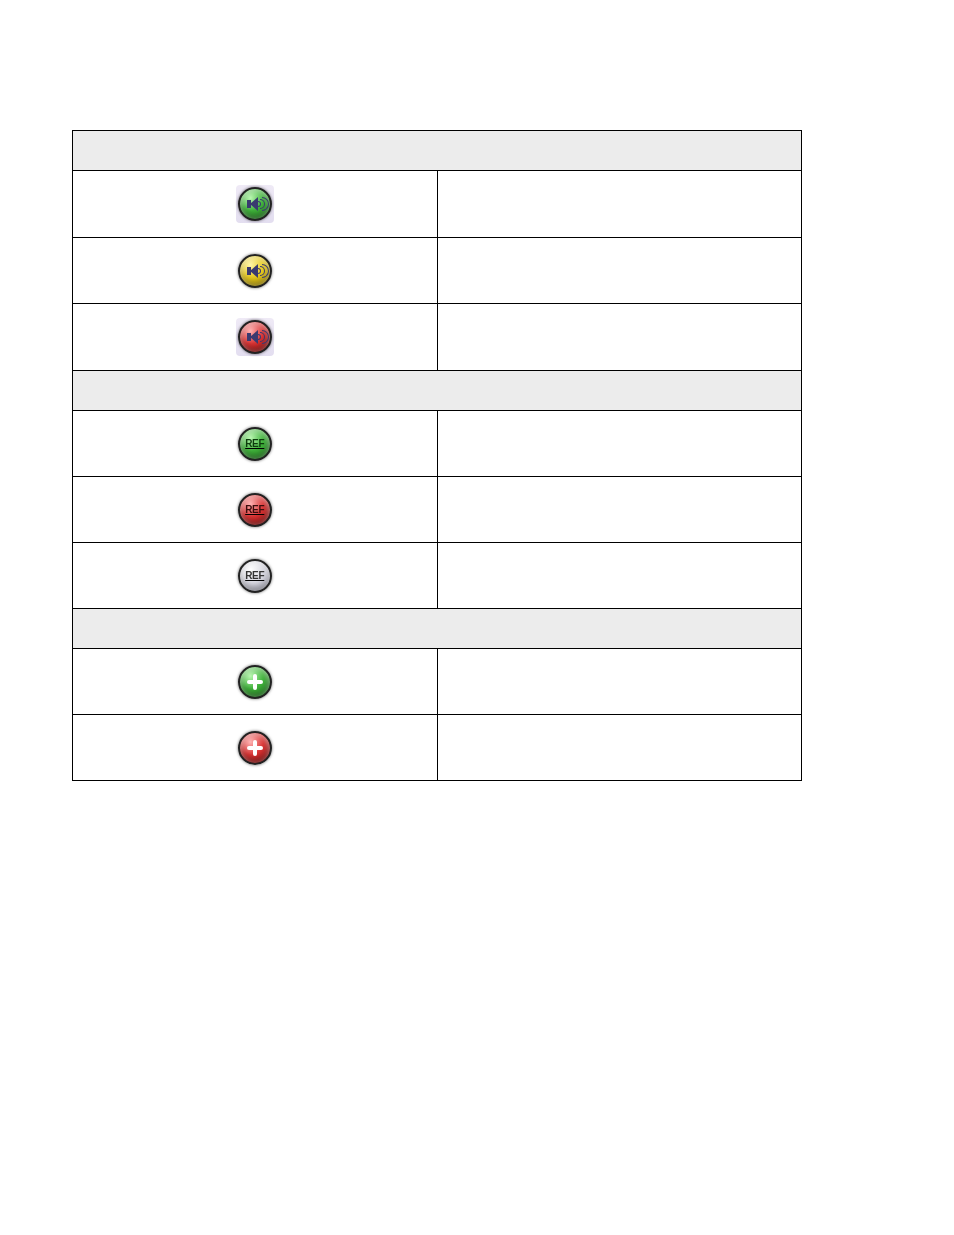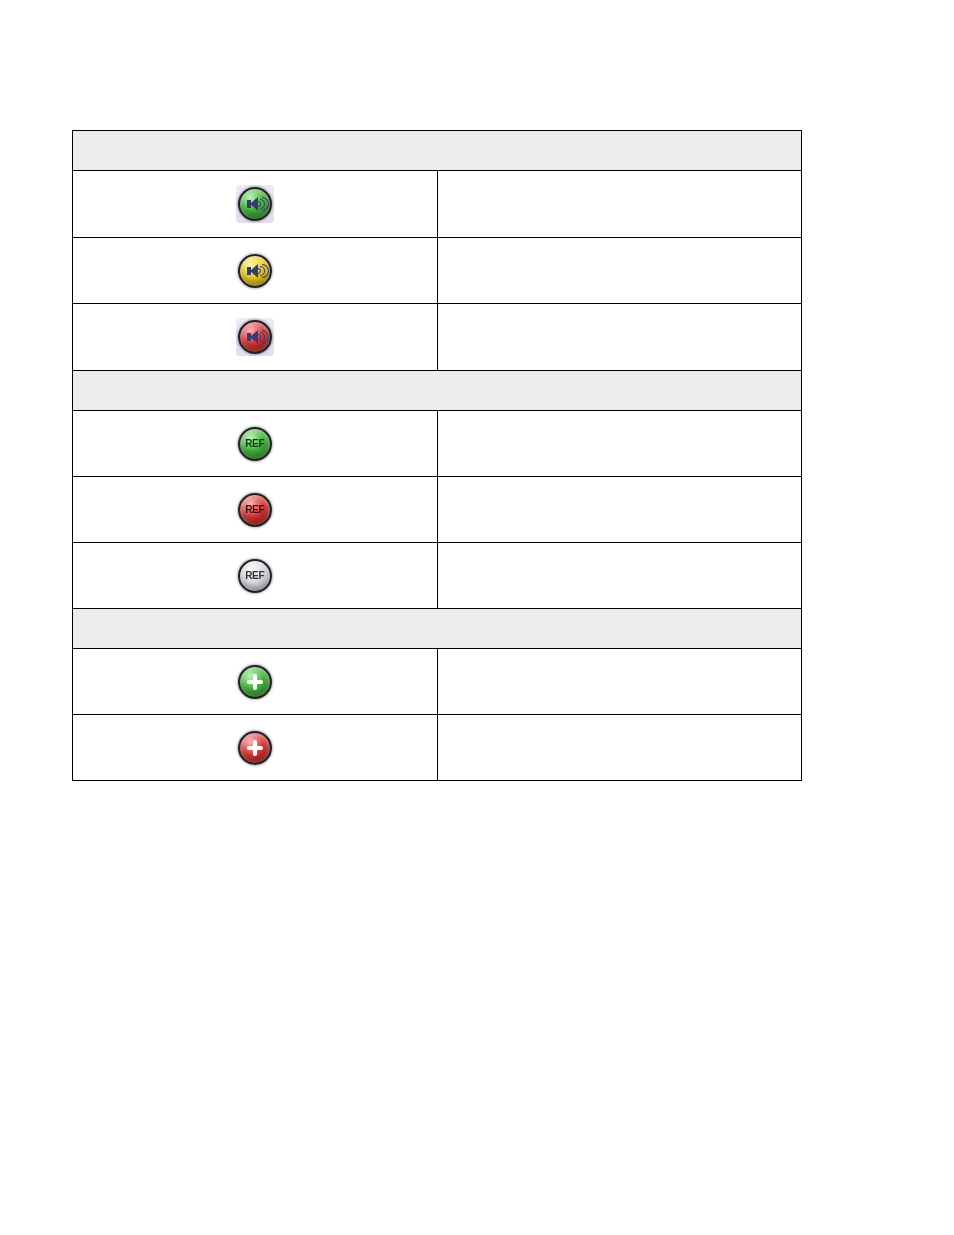--- a/index.html
+++ b/index.html
@@ -46,20 +46,21 @@
   .ico {
     width: 34px;
     height: 34px;
     border-radius: 50%;
     display: inline-flex;
     align-items: center;
     justify-content: center;
     box-shadow: 0 0 3px rgba(0,0,0,0.6), inset 0 2px 6px rgba(255,255,255,0.6), inset 0 -3px 6px rgba(0,0,0,0.35);
     border: 2px solid #222;
     position: relative;
+    text-decoration: underline;
   }
   .ico-bg-green { background: radial-gradient(circle at 35% 30%, #b8f7b0 0%, #3fb13a 45%, #1e6e1d 100%); }
   .ico-bg-yellow{ background: radial-gradient(circle at 35% 30%, #fff6a8 0%, #e6c91e 45%, #a38a00 100%); }
   .ico-bg-red   { background: radial-gradient(circle at 35% 30%, #ffb3b3 0%, #d83232 45%, #7a0c0c 100%); }
   .ico-bg-grey  { background: radial-gradient(circle at 35% 30%, #ffffff 0%, #d9d9e2 45%, #a0a0b0 100%); }
 
   .ref-text {
     font: 700 10px/1 Arial, sans-serif;
     color: #111;
     letter-spacing: -0.3px;

